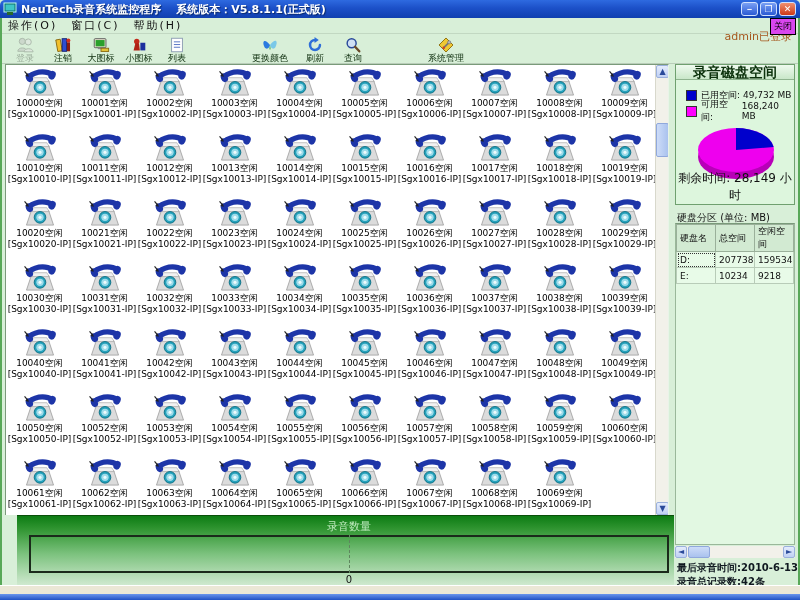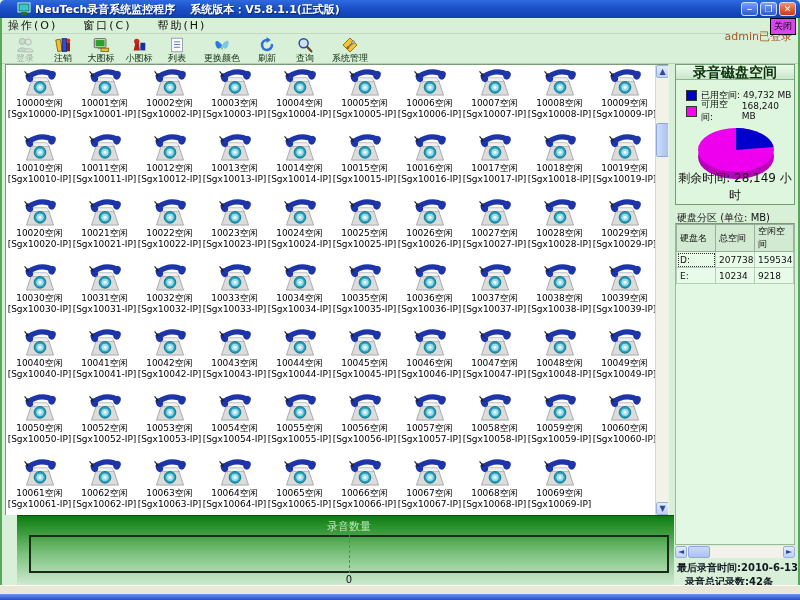--- a/index.html
+++ b/index.html
@@ -3,40 +3,40 @@
 <meta charset="utf-8">
 <style>
   * { margin:0; padding:0; box-sizing:border-box; }
   html,body { width:800px; height:600px; overflow:hidden; }
   body { font-family:"DejaVu Sans","Liberation Sans",sans-serif; background:#d8efd8; position:relative; }
   #window { position:absolute; inset:0; background:#d8efd8; }
 
   
   .titlebar { position:absolute; left:0; top:0; width:800px; height:18px;
     background:linear-gradient(180deg,#2e6ae0 0%,#1c50c8 45%,#1040b0 100%);
-    border-radius:5px 5px 0 0; display:flex; align-items:center; padding:0 17px; }
+    border-radius:5px 5px 0 0; display:flex; align-items:center; padding:0 3px; }
   .titlebar-icon { width:14px; height:14px; margin-right:4px; flex:0 0 auto; }
   .titlebar-text { color:#fff; font-size:11px; font-weight:bold; text-shadow:1px 1px 1px #0a2a6a; white-space:nowrap; }
   .win-btns { position:absolute; right:4px; top:2px; display:flex; gap:2px; }
   .win-btn { width:17px; height:14px; border-radius:3px; border:1px solid #cfe0ff;
     background:linear-gradient(180deg,#7aa0f4,#2a5ad4); color:#fff; font-size:9px; line-height:12px;
     text-align:center; font-weight:bold; }
   .win-btn.close { background:linear-gradient(180deg,#f09070,#cc3818); }
   .tooltip { position:absolute; right:4px; top:18px; background:#d946ef; border:1px solid #000;
     font-size:9px; padding:1px 3px; color:#000; z-index:50; }
 
   
   .menubar { position:absolute; left:2px; top:18px; width:796px; height:16px; background:#d8efd8;
-    border-bottom:1px solid #c2d8c2; display:flex; align-items:flex-start; gap:26px; padding-left:6px; }
+    border-bottom:1px solid #c2d8c2; display:flex; align-items:flex-start; gap:14px; padding-left:6px; }
   .menu-item { font-size:11px; color:#111; letter-spacing:2px; cursor:default; }
   .admin-label { position:absolute; right:8px; top:29px; font-size:11px; color:#a5581e; z-index:40; }
   .toolbar { position:absolute; left:2px; top:35px; width:796px; height:29px; background:#d8efd8;
     border-bottom:1px solid #b9cdb9; display:flex; align-items:flex-start; padding:1px 0 0 4px; }
   .tb-btn { width:38px; height:28px; display:flex; flex-direction:column; align-items:center; cursor:pointer; }
-  .tb-btn.wide { width:52px; }
+  .tb-btn.wide { width:52px;margin-left:48px; }
   .tb-icon { width:20px; height:18px; }
   .tb-icon svg { width:20px; height:18px; display:block; }
   .tb-label { font-size:9px; color:#0c2c0c; white-space:nowrap; line-height:9px; }
   .tb-btn.disabled .tb-label { color:#9cae9c; }
 
   
   .grid-panel { position:absolute; left:5px; top:64px; width:664px; height:451px; background:#fff;
     border-top:1px solid #7a9a7a; border-left:1px solid #7a9a7a; border-right:1px solid #e8f4e8; overflow:hidden; }
   .grid { position:absolute; left:1px; top:2px; width:650px; display:grid; grid-template-columns:repeat(10,65px); }
   .cell { width:65px; height:65px; display:flex; flex-direction:column; align-items:center; padding-top:2px; cursor:pointer; }
@@ -79,21 +79,21 @@
   .part-label { position:absolute; left:3px; top:147px; font-size:10px; color:#111; }
   .part-list { position:absolute; left:1px; top:159px; width:120px; height:322px; background:#e2f8e2;
     border:1px solid #9ab89a; border-top-color:#7a9a7a; }
   table.part { border-collapse:collapse; width:118px; table-layout:fixed; }
   table.part th { font-size:9px; font-weight:normal; color:#111; background:#d2ead2;
     border:1px solid #9ab09a; height:16px; text-align:left; padding-left:3px; }
   table.part td { font-size:9px; color:#111; border:1px solid #b8ccb8; height:16px; padding-left:3px; background:#e8fbe8; }
   table.part tr.sel td:first-child { outline:1px dotted #333; outline-offset:-2px; }
   .sb-hscroll { left:1px; top:482px; width:120px; }
   .sb-line1 { position:absolute; left:3px; top:497px; font-size:10px; font-weight:600; color:#101820; white-space:nowrap; }
-  .sb-line2 { position:absolute; left:3px; top:511px; font-size:10px; font-weight:600; color:#101820; white-space:nowrap;margin-left:8px; }
+  .sb-line2 { position:absolute; left:3px; top:511px; font-size:10px; font-weight:600; color:#101820; white-space:nowrap; }
 
   
   .statusbar { position:absolute; left:0; top:585px; width:800px; height:9px; background:#ebe7d6; border-top:1px solid #fff; }
   .bottombar { position:absolute; left:0; top:594px; width:800px; height:6px;
     background:linear-gradient(180deg,#6a94ec,#2050c4); }
   .side-border-l { position:absolute; left:0; top:18px; width:2px; height:576px; background:#58a858; }
   .side-border-r { position:absolute; right:0; top:18px; width:2px; height:576px; background:#58a858; }
 </style>
 </head>
 <body>

